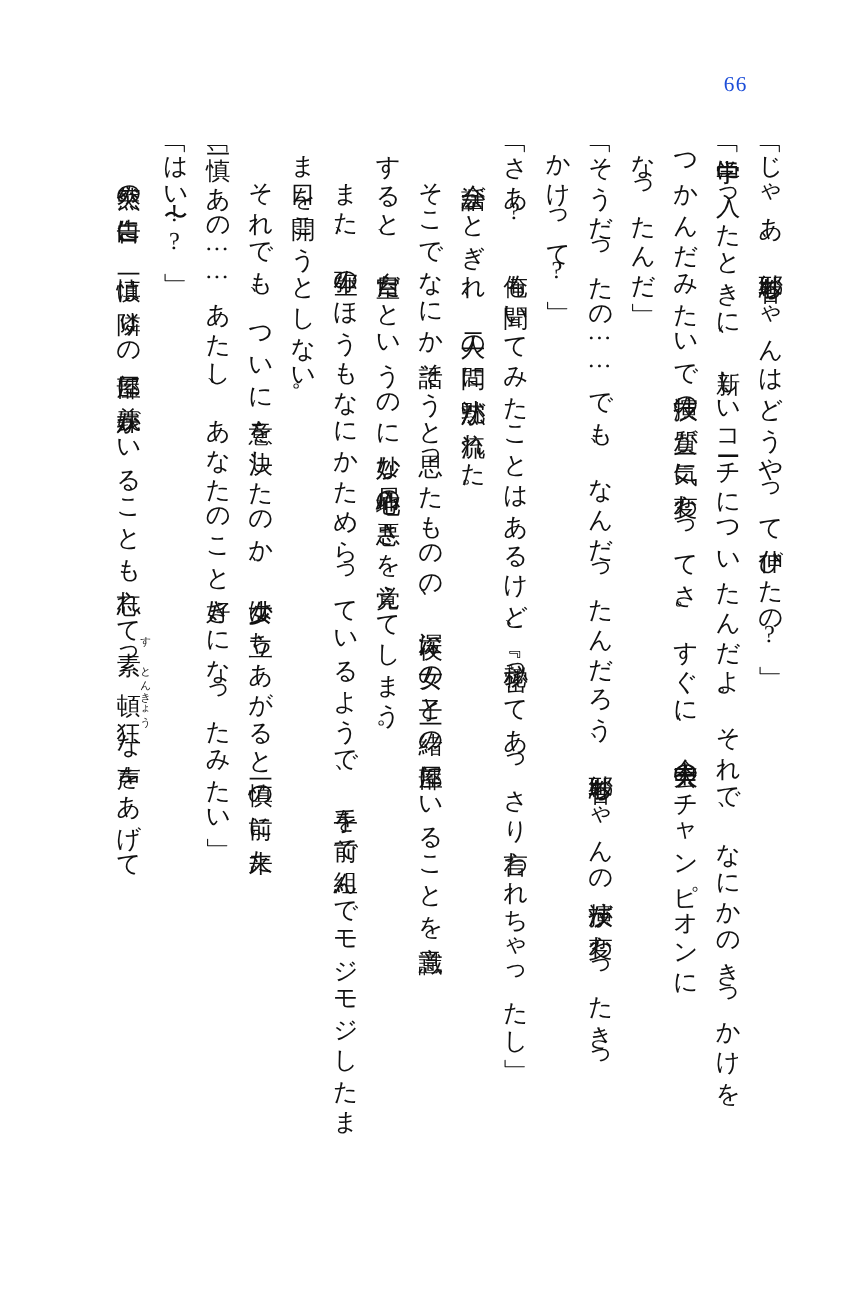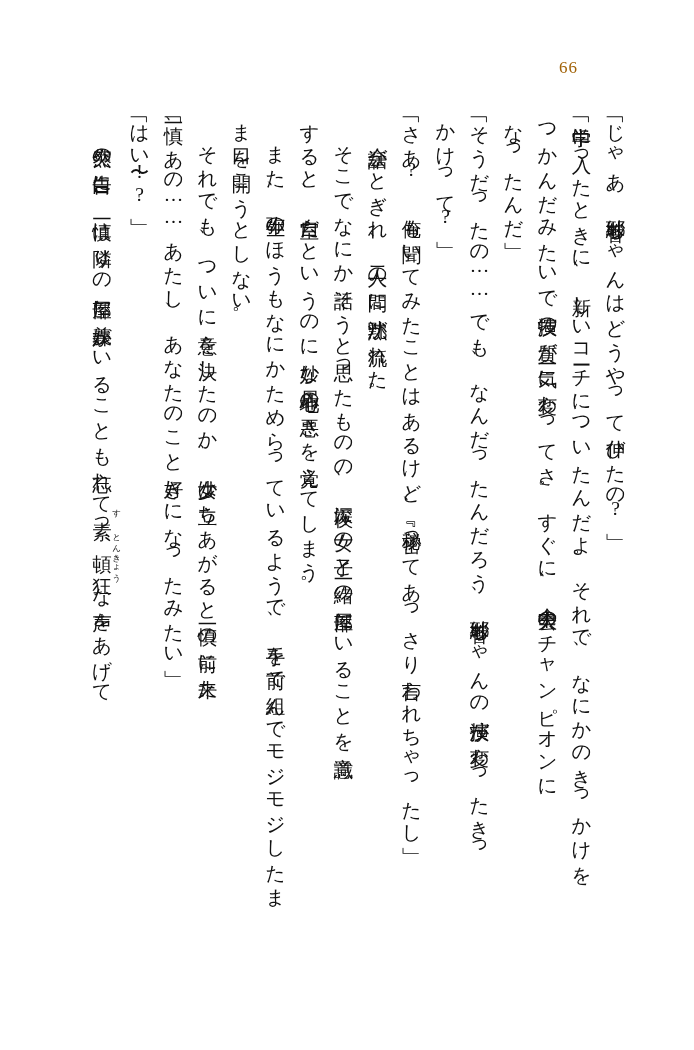--- a/index.html
+++ b/index.html
@@ -18,24 +18,24 @@
   .page {
     position: absolute;
     inset: 0;
     width: 694px;
     height: 1050px;
     background: #ffffff;
   }
   .page-number {
     position: absolute;
     top: 58px;
-    right: 116px;
+    right: 96px;
     font-size: 17px;
     letter-spacing: 1px;
-    color: #a16207;
+    color: #1d4ed8;
     font-family: "Liberation Serif", "DejaVu Serif", serif;
   }
   .text-block {
     position: absolute;
     top: 110px;
     right: 62px;
     left: 60px;
     height: 860px;
     display: flex;
     flex-direction: row-reverse;

